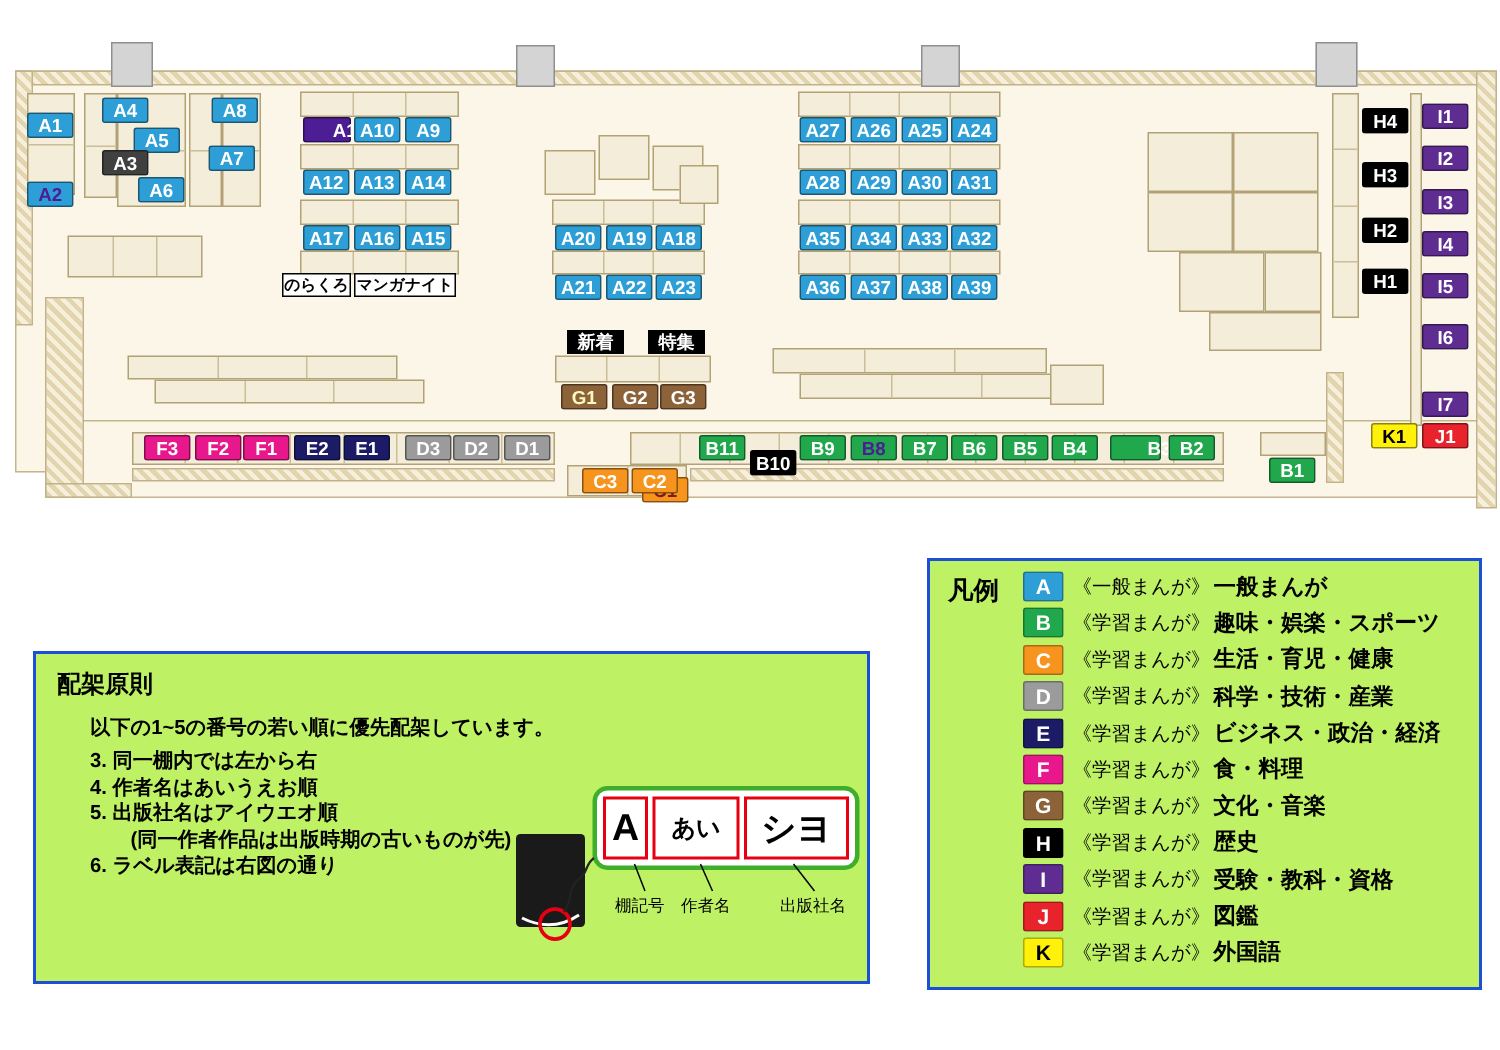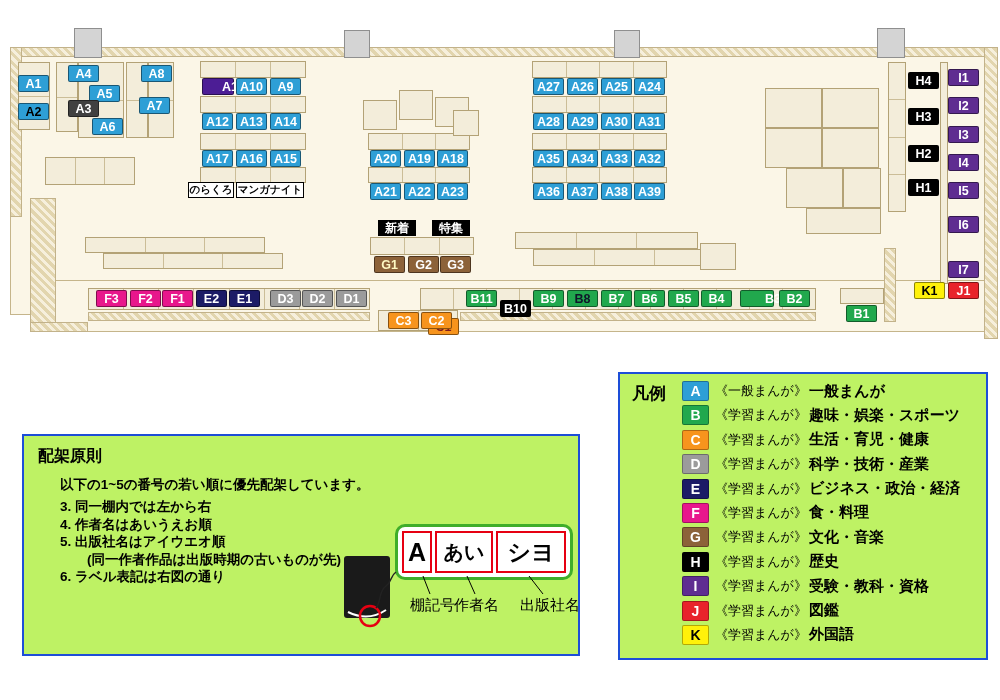--- a/index.html
+++ b/index.html
@@ -27,23 +27,23 @@
   #principles{left:22px;top:434px;width:558px;height:222px;}
   .p-title{position:absolute;left:14px;top:10px;font-size:16px;font-weight:bold;}
   .p-intro{position:absolute;left:36px;top:40px;font-size:13.5px;font-weight:bold;}
   #p-list{position:absolute;left:36px;top:62px;font-size:13.5px;font-weight:bold;line-height:17.5px;white-space:pre-wrap;}
   .example-box{position:absolute;left:371px;top:88px;width:178px;height:56px;border:3px solid #3fae2a;
                border-radius:10px;background:#fff;display:flex;align-items:center;justify-content:center;
                gap:3px;box-sizing:border-box;z-index:4;}
   .ex-cell{border:2px solid #e60012;height:42px;display:flex;align-items:center;justify-content:center;
            font-weight:bold;background:#fff;box-sizing:border-box;}
   .ex-a{width:30px;font-size:25px;}
-  .ex-b{width:58px;font-size:20px;}
+  .ex-b{width:58px;font-size:16px;}
   .ex-c{width:70px;font-size:23px;}
-  .caption{position:absolute;font-size:15px;z-index:4;white-space:nowrap;}
+  .caption{position:absolute;font-size:11px;z-index:4;white-space:nowrap;}
   .cap1{left:386px;top:160px;}
   .cap2{left:430px;top:160px;}
   .cap3{left:496px;top:160px;}
   .p-overlay{position:absolute;left:0;top:0;width:558px;height:222px;pointer-events:none;z-index:5;}
   #legend{left:618px;top:372px;width:370px;height:288px;}
   .l-title{position:absolute;left:12px;top:8px;font-size:17px;font-weight:bold;}
   #legend-rows{position:absolute;left:62px;top:7px;}
   .legend-row{display:flex;align-items:center;height:20px;margin-bottom:4.4px;}
   .legend-letter{width:27px;height:20px;display:flex;align-items:center;justify-content:center;
                  font-weight:bold;font-size:14px;margin-right:6px;border:1px solid rgba(0,0,0,.3);
@@ -252,21 +252,21 @@
         </div>
       </div>
     <div id="pillar-layer">
         <div class="pillar" style="left: 74px; top: 28px; width: 28px; height: 30px;"></div>
         <div class="pillar" style="left: 344px; top: 30px; width: 26px; height: 28px;"></div>
         <div class="pillar" style="left: 614px; top: 30px; width: 26px; height: 28px;"></div>
         <div class="pillar" style="left: 877px; top: 28px; width: 28px; height: 30px;"></div>
       </div>
     <div id="map-labels-layer">
         <div class="map-label cat-A" style="left: 18px; top: 75px; background: rgb(46, 159, 214); color: rgb(255, 255, 255);">A1</div>
-        <div class="map-label cat-A" style="left: 18px; top: 103px; background: rgb(46, 159, 214); color: #000000;">A2</div>
+        <div class="map-label cat-A" style="left: 18px; top: 121px; background: rgb(46, 159, 214); color: #4c1d95;">A2</div>
         <div class="map-label cat-A" style="left: 68px; top: 65px; background: rgb(46, 159, 214); color: rgb(255, 255, 255);">A4</div>
         <div class="map-label cat-A" style="left: 141px; top: 65px; background: rgb(46, 159, 214); color: rgb(255, 255, 255);">A8</div>
         <div class="map-label cat-A" style="left: 89px; top: 85px; background: rgb(46, 159, 214); color: rgb(255, 255, 255);">A5</div>
         <div class="map-label cat-A" style="left: 68px; top: 100px; background: #404040; color: rgb(255, 255, 255);">A3</div>
         <div class="map-label cat-A" style="left: 139px; top: 97px; background: rgb(46, 159, 214); color: rgb(255, 255, 255);">A7</div>
         <div class="map-label cat-A" style="left: 92px; top: 118px; background: rgb(46, 159, 214); color: rgb(255, 255, 255);">A6</div>
         <div class="map-label cat-A" style="left: 202px; top: 78px; background: #4c1d95; color: rgb(255, 255, 255); padding-left: 30px;">A11</div>
         <div class="map-label cat-A" style="left: 236px; top: 78px; background: rgb(46, 159, 214); color: rgb(255, 255, 255);">A10</div>
         <div class="map-label cat-A" style="left: 270px; top: 78px; background: rgb(46, 159, 214); color: rgb(255, 255, 255);">A9</div>
         <div class="map-label cat-A" style="left: 202px; top: 113px; background: rgb(46, 159, 214); color: rgb(255, 255, 255);">A12</div>
@@ -309,21 +309,21 @@
         <div class="map-label cat-F" style="left: 162px; top: 290px; background: rgb(232, 23, 140); color: rgb(255, 255, 255);">F1</div>
         <div class="map-label cat-E" style="left: 196px; top: 290px; background: rgb(28, 27, 102); color: rgb(255, 255, 255);">E2</div>
         <div class="map-label cat-E" style="left: 229px; top: 290px; background: rgb(28, 27, 102); color: rgb(255, 255, 255);">E1</div>
         <div class="map-label cat-D" style="left: 270px; top: 290px; background: rgb(155, 155, 155); color: rgb(255, 255, 255);">D3</div>
         <div class="map-label cat-D" style="left: 302px; top: 290px; background: rgb(155, 155, 155); color: rgb(255, 255, 255);">D2</div>
         <div class="map-label cat-D" style="left: 336px; top: 290px; background: rgb(155, 155, 155); color: rgb(255, 255, 255);">D1</div>
         <div class="map-label cat-C" style="left: 428px; top: 290px; background: rgb(247, 148, 29); color: #7f1d1d; margin-top: 28px;">C1</div>
         <div class="map-label cat-B" style="left: 466px; top: 290px; background: rgb(33, 168, 77); color: rgb(255, 255, 255);">B11</div>
         <div class="map-label cat-B" style="left: 500px; top: 300px; background: #000000; color: rgb(255, 255, 255);">B10</div>
         <div class="map-label cat-B" style="left: 533px; top: 290px; background: rgb(33, 168, 77); color: rgb(255, 255, 255);">B9</div>
-        <div class="map-label cat-B" style="left: 567px; top: 290px; background: rgb(33, 168, 77); color: #0f172a;">B8</div>
+        <div class="map-label cat-B" style="left: 567px; top: 290px; background: rgb(33, 168, 77); color: #4c1d95;">B8</div>
         <div class="map-label cat-B" style="left: 601px; top: 290px; background: rgb(33, 168, 77); color: rgb(255, 255, 255);">B7</div>
         <div class="map-label cat-B" style="left: 634px; top: 290px; background: rgb(33, 168, 77); color: rgb(255, 255, 255);">B6</div>
         <div class="map-label cat-B" style="left: 668px; top: 290px; background: rgb(33, 168, 77); color: rgb(255, 255, 255);">B5</div>
         <div class="map-label cat-B" style="left: 701px; top: 290px; background: rgb(33, 168, 77); color: rgb(255, 255, 255);">B4</div>
         <div class="map-label cat-B" style="left: 740px; top: 290px; background: rgb(33, 168, 77); color: rgb(255, 255, 255); padding-left: 32px;">B3</div>
         <div class="map-label cat-B" style="left: 779px; top: 290px; background: rgb(33, 168, 77); color: rgb(255, 255, 255);">B2</div>
         <div class="map-label cat-C" style="left: 388px; top: 312px; background: rgb(247, 148, 29); color: rgb(255, 255, 255);">C3</div>
         <div class="map-label cat-C" style="left: 421px; top: 312px; background: rgb(247, 148, 29); color: rgb(255, 255, 255);">C2</div>
         <div class="map-label cat-B" style="left: 846px; top: 305px; background: rgb(33, 168, 77); color: rgb(255, 255, 255);">B1</div>
         <div class="map-label cat-H" style="left: 908px; top: 72px; background: rgb(0, 0, 0); color: rgb(255, 255, 255);">H4</div>

